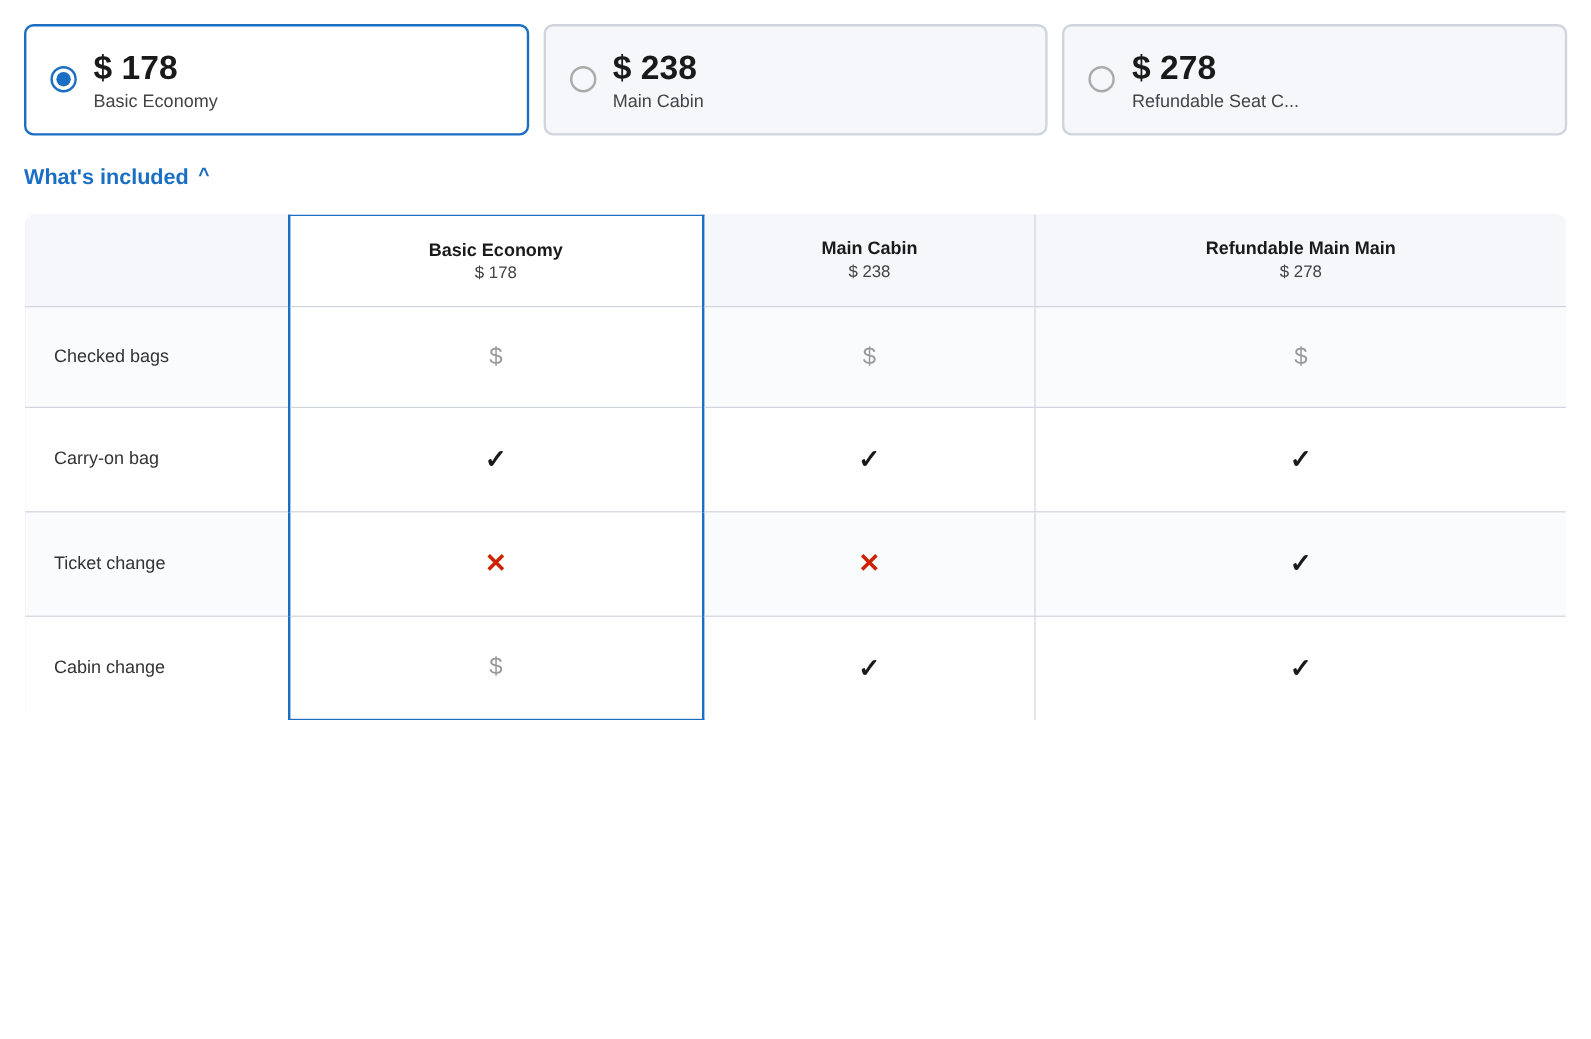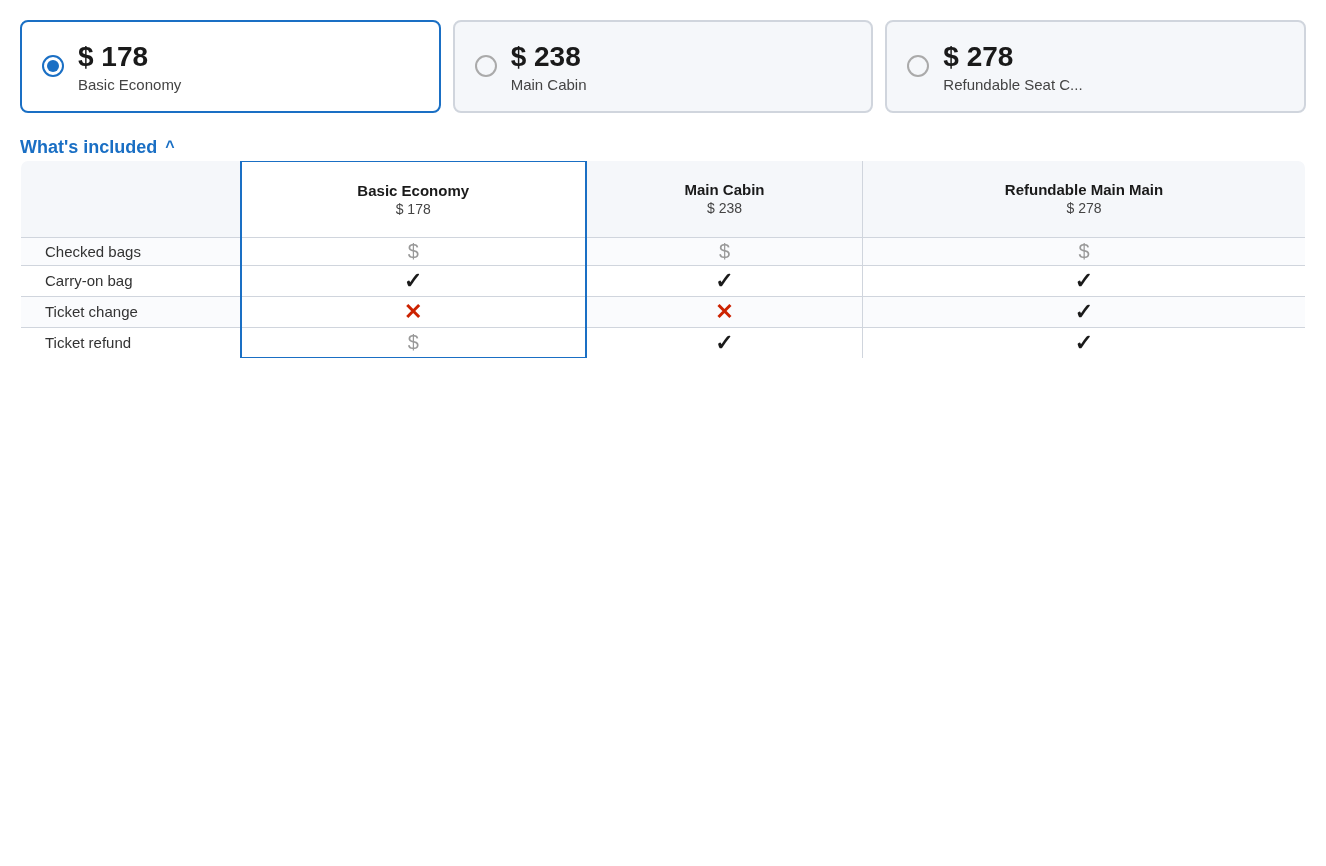--- a/index.html
+++ b/index.html
@@ -70,37 +70,37 @@
 
     
     .whats-included-toggle {
       display: flex;
       align-items: center;
       gap: 8px;
       color: #1a6fc4;
       font-size: 18px;
       font-weight: 600;
       cursor: pointer;
-      margin-bottom: 2px;
+      margin-bottom: 20px;
     }
     .chevron-icon {
       font-size: 16px;
     }
 
     
     .comparison-table {
       width: 100%;
       border-collapse: collapse;
       border: 1px solid #d0d5dd;
       border-radius: 8px;
       overflow: hidden;
     }
     .comparison-table th,
     .comparison-table td {
-      padding: 2px 24px;
+      padding: 30px 24px;
       text-align: center;
       border: 1px solid #d0d5dd;
       font-size: 15px;
     }
     .comparison-table th:first-child,
     .comparison-table td:first-child {
       text-align: left;
       background: #f5f7fa;
       font-weight: 400;
       color: #333;
@@ -243,19 +243,19 @@
         <td><span class="check-icon">✓</span></td>
         <td><span class="check-icon">✓</span></td>
       </tr>
       <tr>
         <td>Ticket change</td>
         <td class="selected-col"><span class="cross-icon">✕</span></td>
         <td><span class="cross-icon">✕</span></td>
         <td><span class="check-icon">✓</span></td>
       </tr>
       <tr>
-        <td>Ticket refund</td>
+        <td>Cabin change</td>
         <td class="selected-col"><span class="dollar-icon">$</span></td>
         <td><span class="check-icon">✓</span></td>
         <td><span class="check-icon">✓</span></td>
       </tr>
     </tbody>
 </table>
 
 </body></html>

